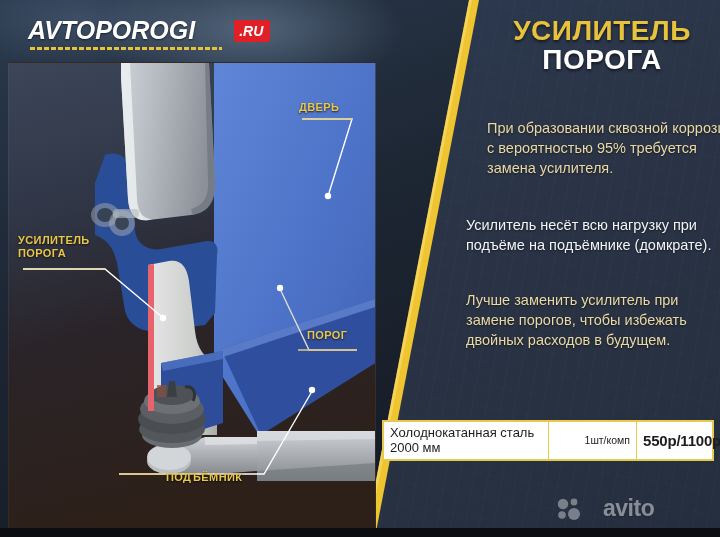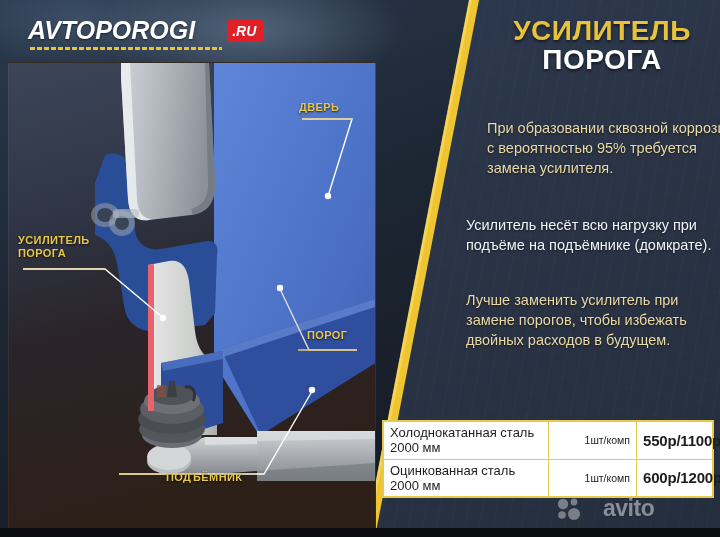--- a/index.html
+++ b/index.html
@@ -45,20 +45,21 @@
     left: 0; top: 0; width: 720px; height: 537px;
     pointer-events: none;
   }
 
   
   .logo-wrap {
     position: absolute;
     left: 28px; top: 18px;
     display: flex;
     align-items: center;
+    gap: 7px;
   }
   .logo-text {
     font-style: italic;
     font-weight: bold;
     font-size: 25px;
     letter-spacing: 0px;
     color: #ffffff;
     line-height: 1;
     text-shadow: 0 1px 2px rgba(0,0,0,.6);
   }
@@ -358,25 +359,20 @@
   <div class="para" id="para-3">Лучше заменить усилитель при замене порогов, чтобы избежать двойных расходов в будущем.</div>
 
   <div class="table-card">
     <table class="prices">
       <tbody>
         <tr>
           <td class="c-name">Холоднокатанная сталь 2000 мм</td>
           <td class="c-unit">1шт/комп</td>
           <td class="c-price">550р/1100р</td>
         </tr>
-        <tr>
-          <td class="c-name">Оцинкованная сталь 2000 мм</td>
-          <td class="c-unit">1шт/комп</td>
-          <td class="c-price">600р/1200р</td>
-        </tr>
       </tbody>
     </table>
   </div>
 
   <div class="watermark">
     <svg width="26" height="26" viewBox="0 0 26 26">
       <circle cx="7" cy="8" r="5.2" fill="#ffffff" opacity=".85"></circle>
       <circle cx="18" cy="6" r="3.4" fill="#ffffff" opacity=".85"></circle>
       <circle cx="6" cy="19" r="3.8" fill="#ffffff" opacity=".85"></circle>
       <circle cx="18" cy="18" r="6.0" fill="#ffffff" opacity=".85"></circle>

